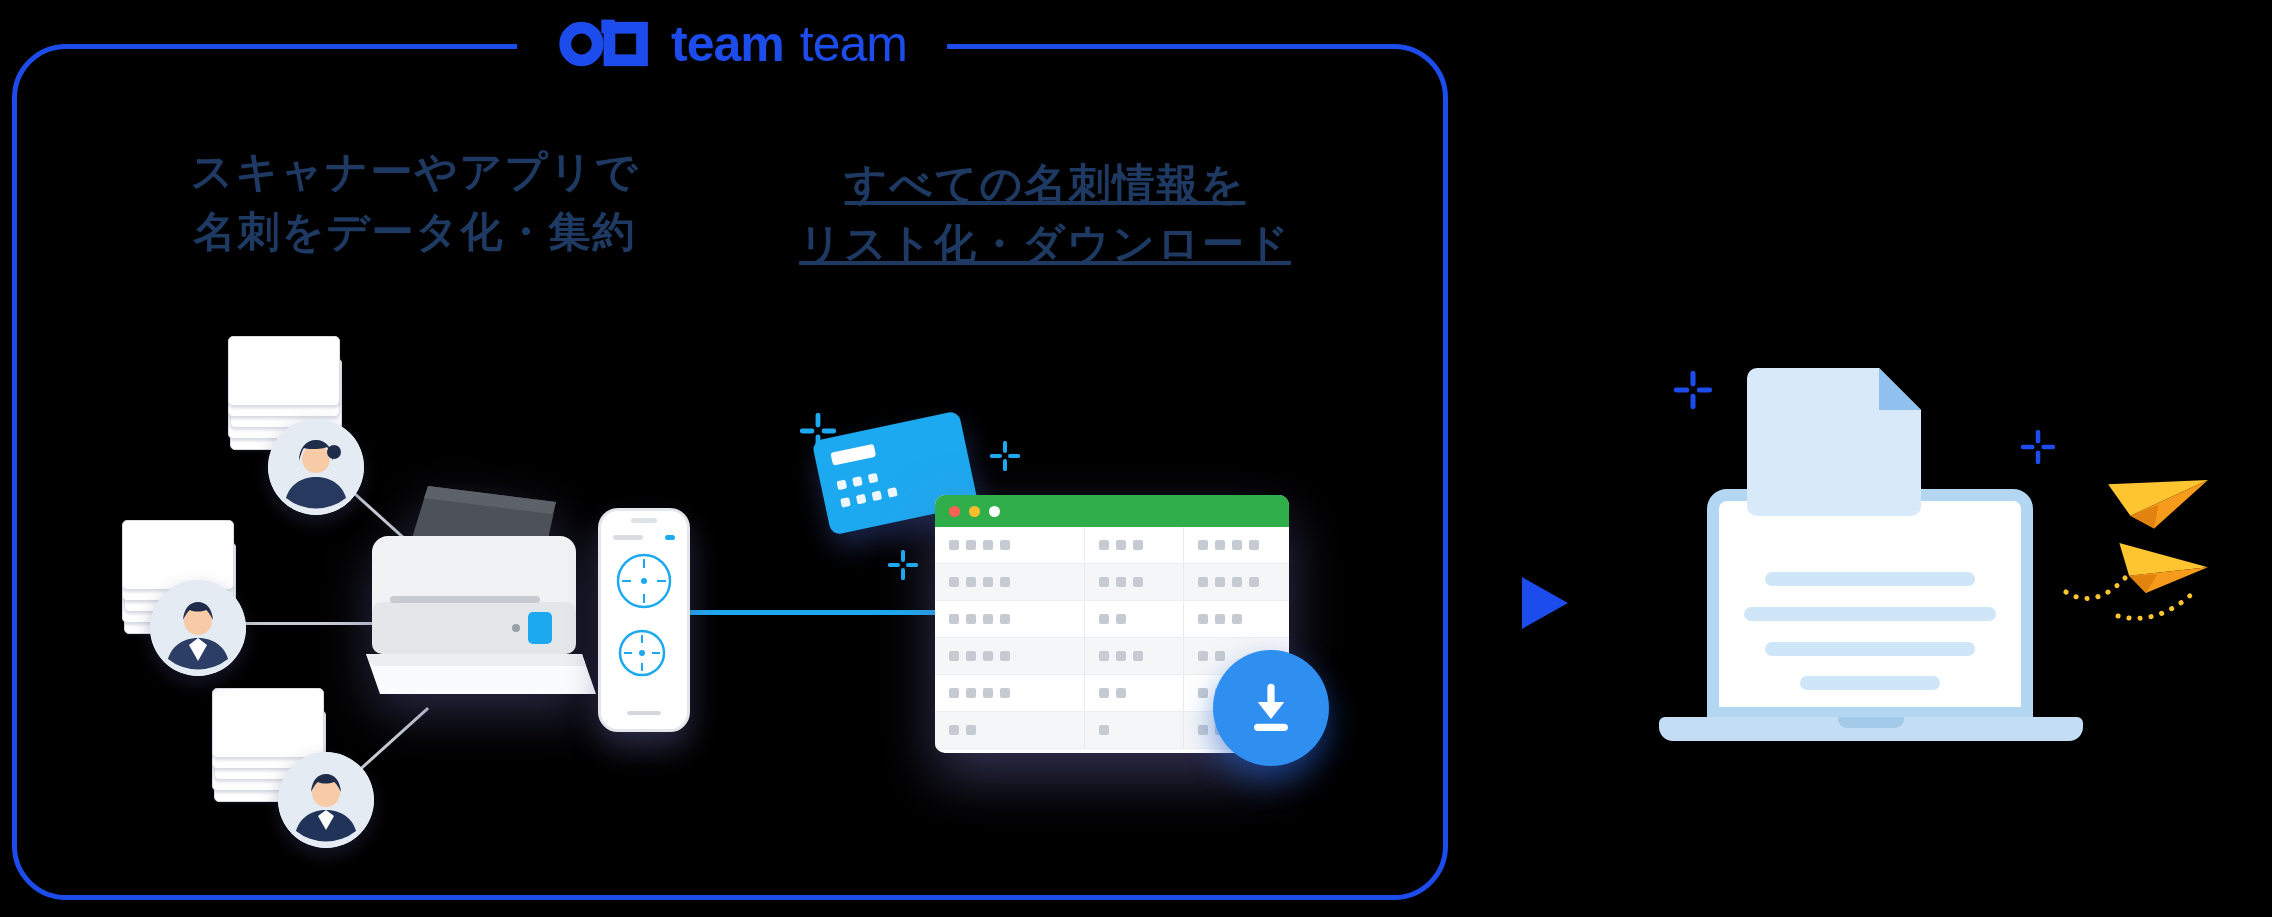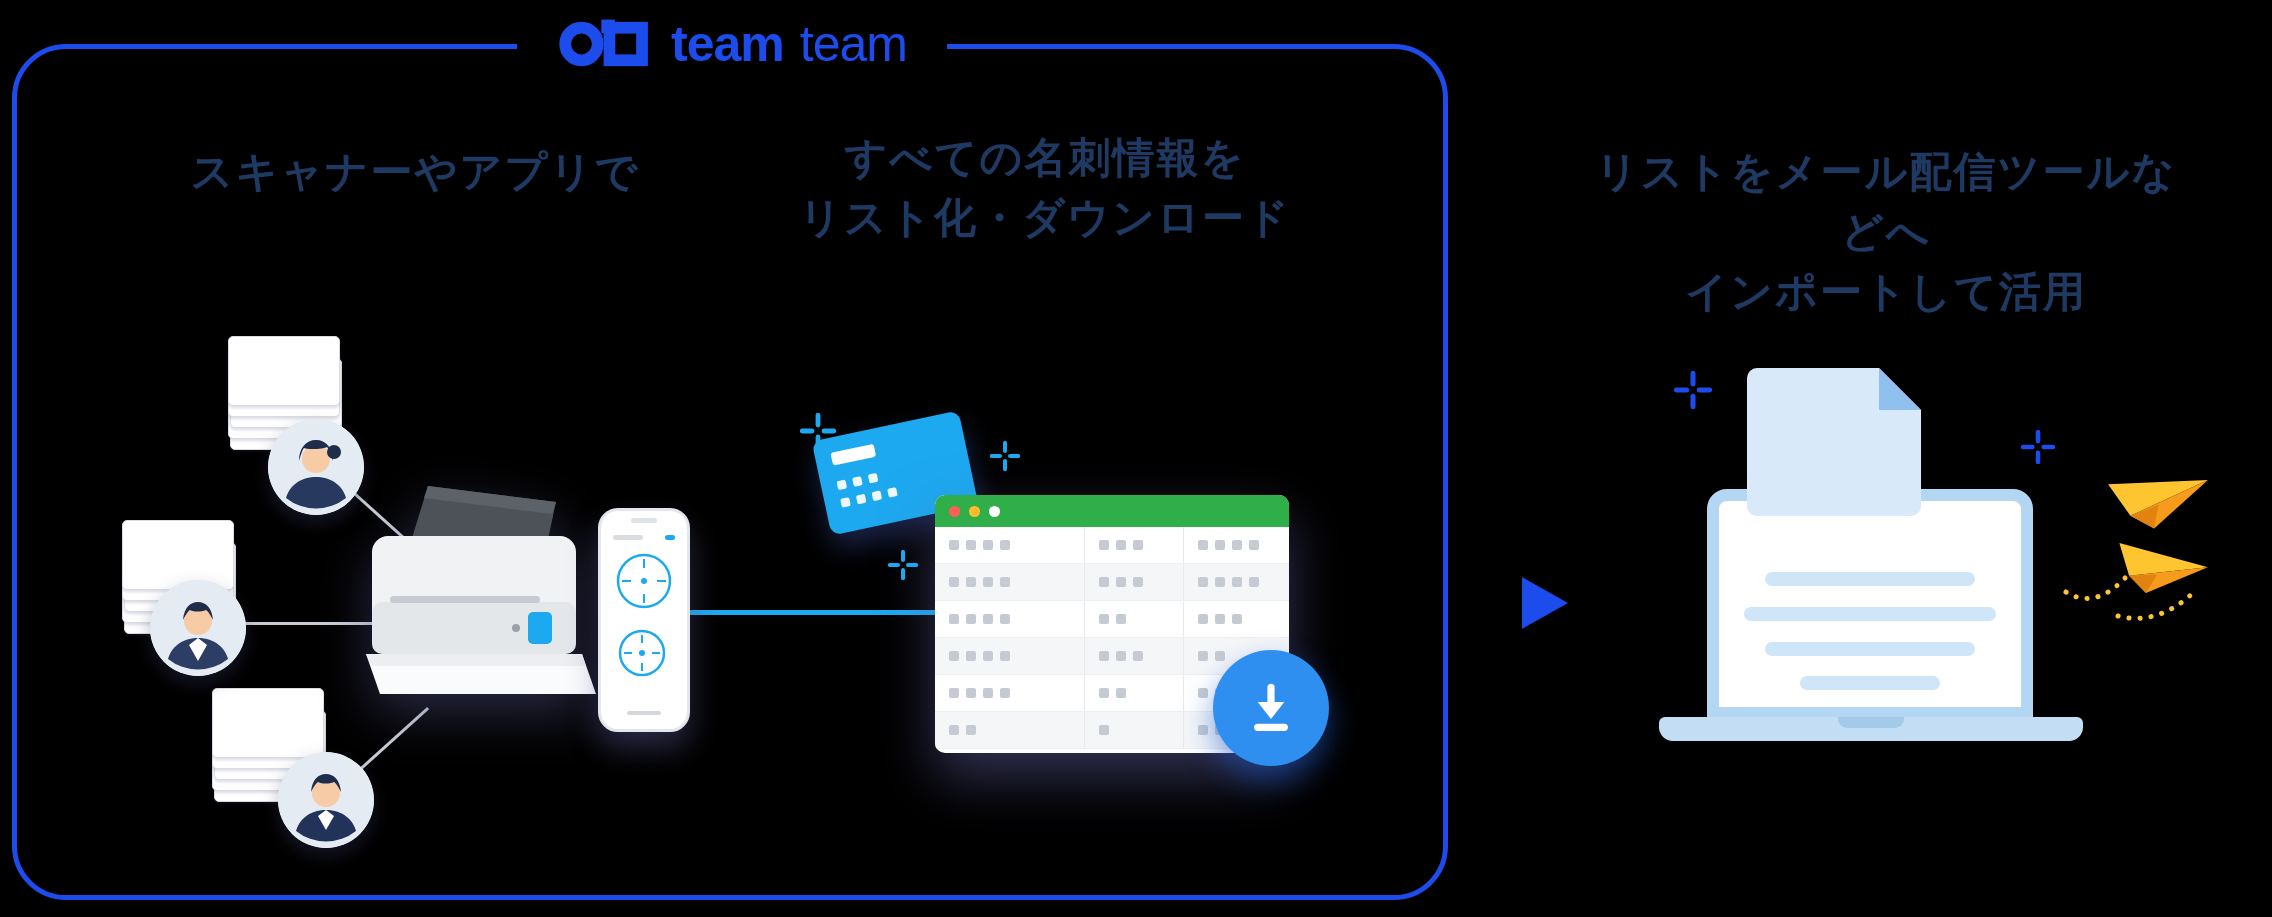--- a/index.html
+++ b/index.html
@@ -18,21 +18,21 @@
   .logo{position:absolute;left:732px;top:10px;transform:translateX(-50%);
     height:68px;background:#000;padding:0 40px;display:flex;align-items:center;gap:20px;z-index:20;}
   .logo-text{font-size:50px;color:var(--brand);white-space:nowrap;letter-spacing:-1px;}
   .logo-word-bold{font-weight:800;}
   .logo-word-light{font-weight:400;margin-left:16px;}
 
   
   .step-title{position:absolute;width:620px;text-align:center;color:var(--navy);
     font-size:42px;font-weight:700;line-height:60px;letter-spacing:2px;}
   #title1{left:105px;top:142px;}
-  #title2{left:735px;top:128px;}
+  #title2{left:735px;top:154px;text-decoration:underline;}
   #title3{left:1576px;top:142px;}
   .step-title span{display:block;}
 
   
   .connector{position:absolute;height:3px;background:#c7ccd4;transform-origin:left center;z-index:1;}
   .c1{left:330px;top:470px;width:132px;transform:rotate(42deg);}
   .c2{left:225px;top:622px;width:165px;}
   .c3{left:330px;top:795px;width:132px;transform:rotate(-42deg);}
 
   .stack{position:absolute;width:114px;height:118px;z-index:2;}
@@ -141,28 +141,25 @@
       <rect x="58" y="11" width="36" height="36" fill="none" stroke="var(--brand)" stroke-width="13"></rect>
       <rect x="49" y="2" width="15" height="15" fill="var(--brand)"></rect>
     </svg>
     <div class="logo-text">
       <span class="logo-word-bold">team</span><span class="logo-word-light">team</span>
     </div>
   </div>
 
   <div class="step-title" id="title1">
     <span>スキャナーやアプリで</span>
+    <span>名刺をデータ化・集約</span>
   </div>
   <div class="step-title" id="title2">
     <span>すべての名刺情報を</span>
     <span>リスト化・ダウンロード</span>
-  </div>
-  <div class="step-title" id="title3">
-    <span>リストをメール配信ツールなどへ</span>
-    <span>インポートして活用</span>
   </div>
 
   <div class="connector c1"></div>
   <div class="connector c2"></div>
   <div class="connector c3"></div>
 
   <div class="stack stack1">
     <div class="stack-layer"></div>
     <div class="stack-layer"></div>
     <div class="stack-layer"></div>

